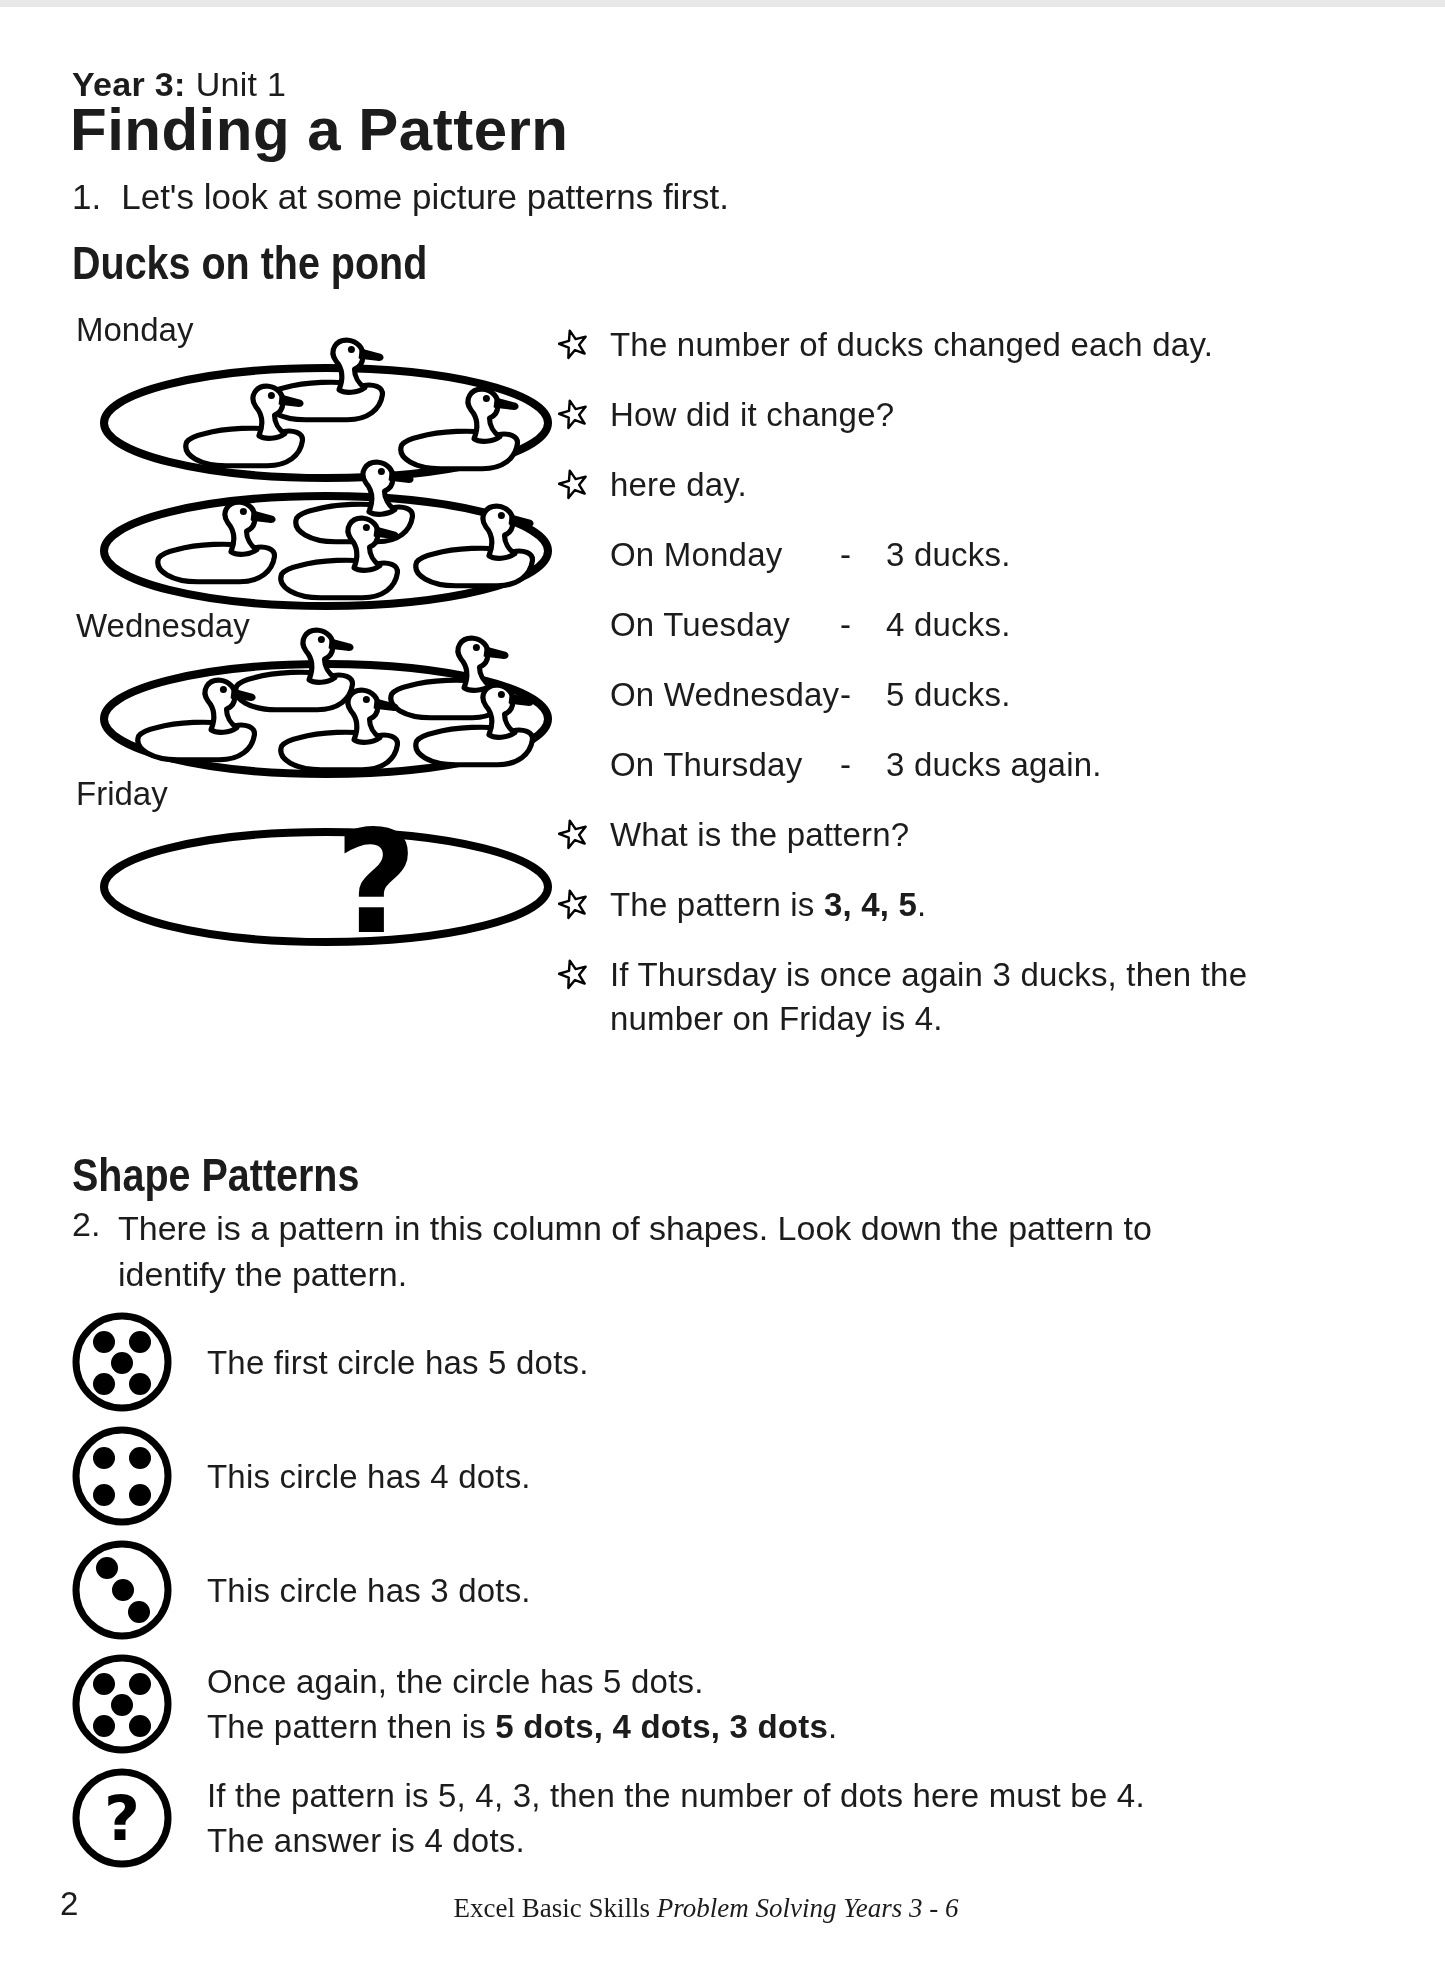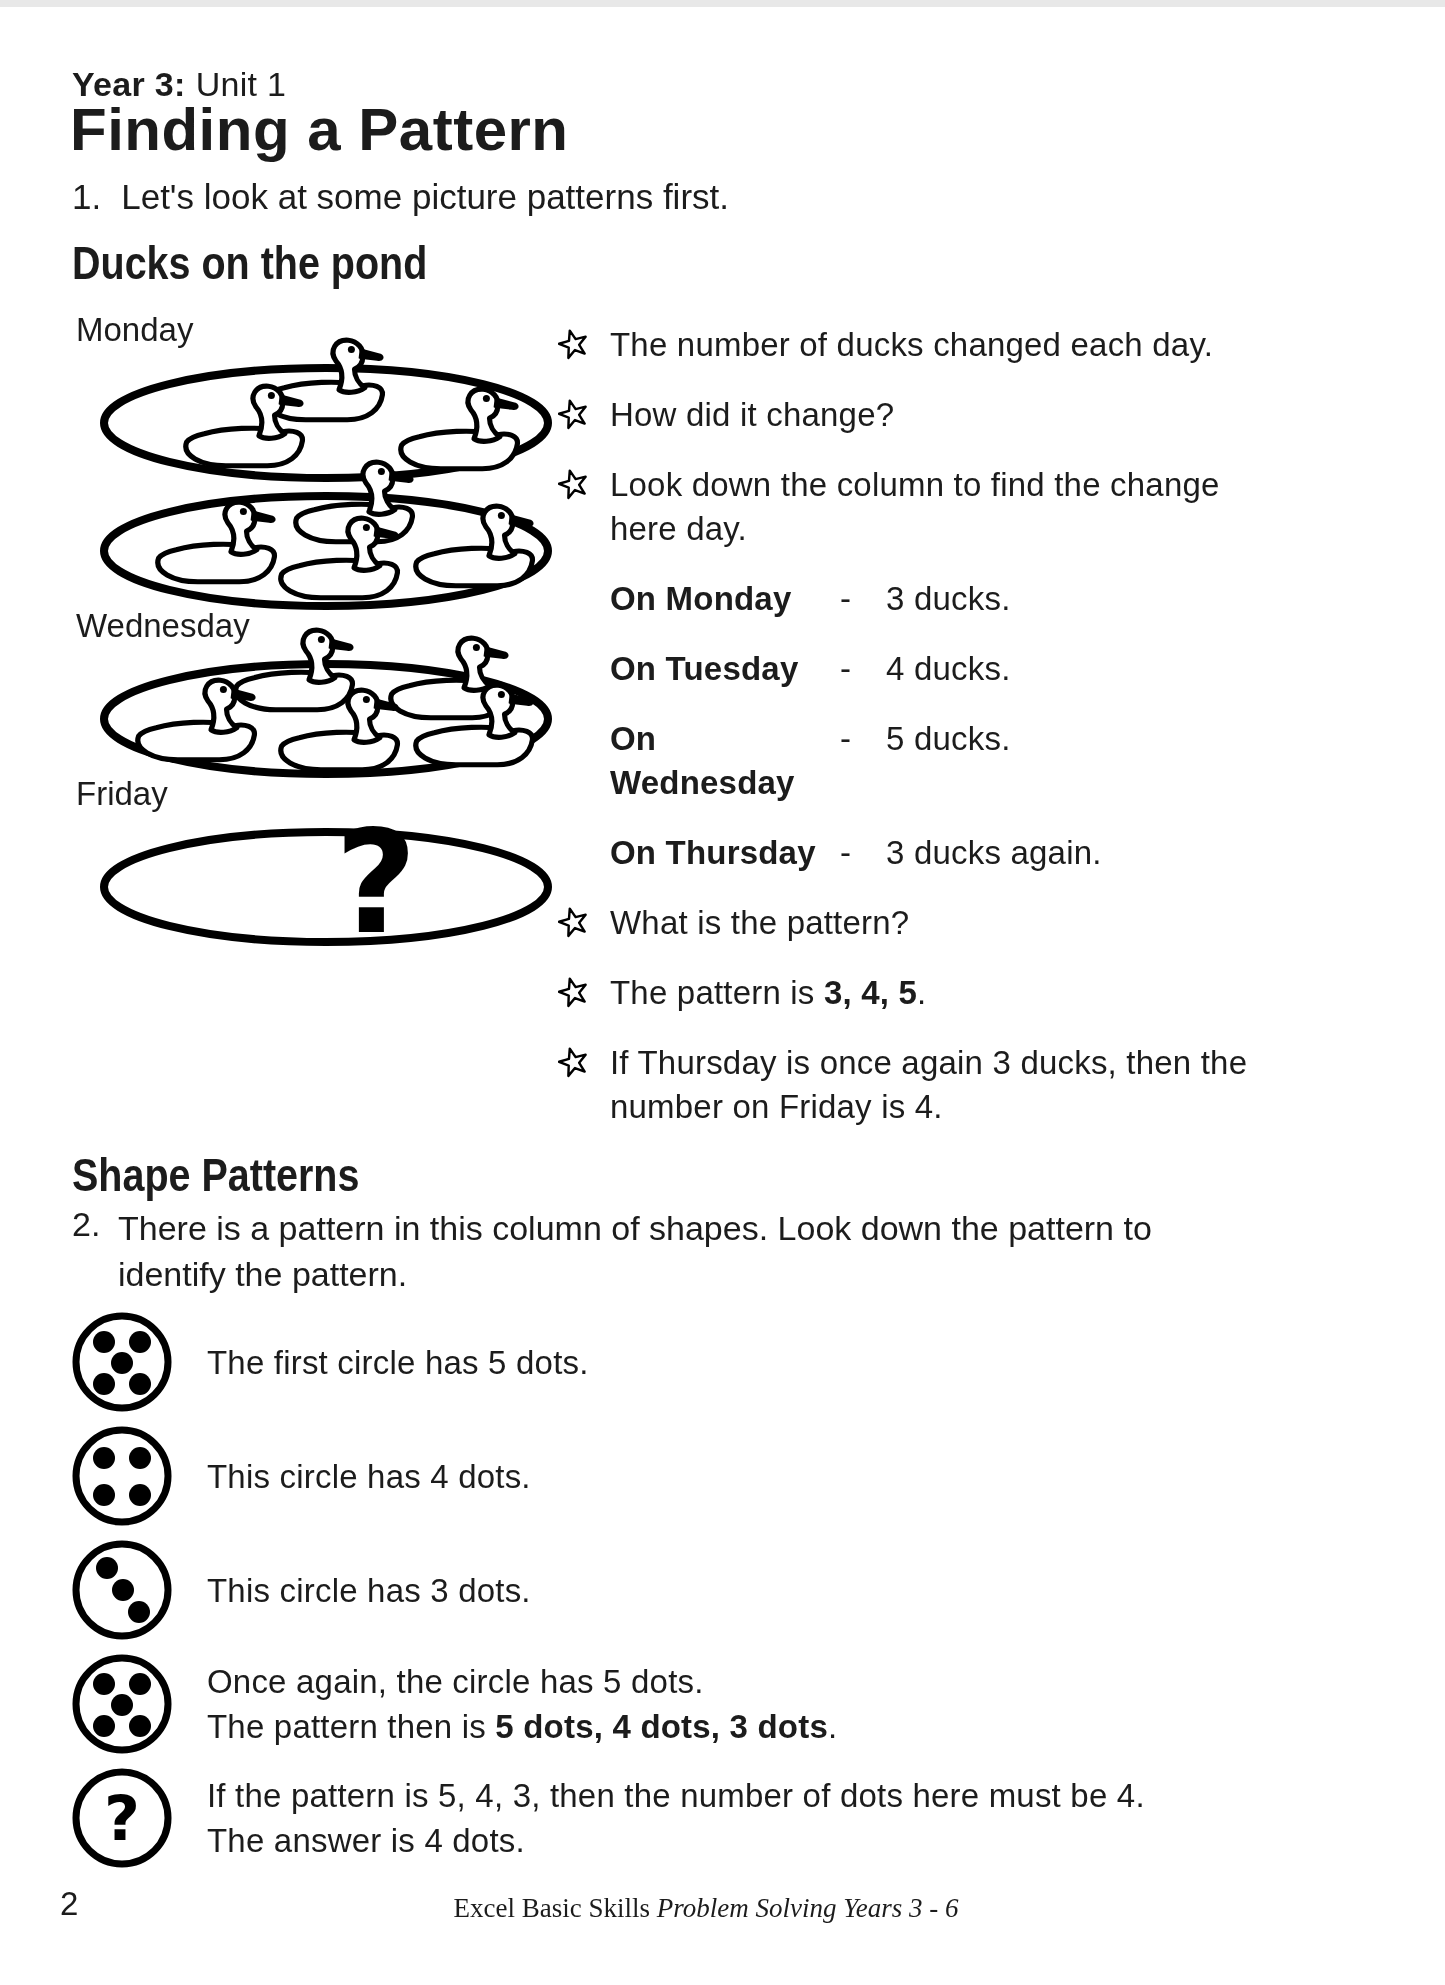--- a/index.html
+++ b/index.html
@@ -38,21 +38,21 @@
   .pond-q{font-family:"DejaVu Sans", sans-serif; font-size:142px; font-weight:900; fill:var(--line);}
 
   
   .ducks-right{left:558px; top:316px; width:880px; font-size:33px; letter-spacing:.2px;}
   .bullet-row{display:flex; margin-bottom:26px;}
   .bullet-star{flex:none; width:52px; padding-top:6px;}
   .bullet-star svg{width:31px; height:31px; display:block;}
   .star-shape{fill:var(--paper); stroke:var(--line); stroke-width:2.2; stroke-linejoin:round;}
   .note-line{line-height:44px;}
   .day-row{display:flex; margin-left:52px; margin-bottom:26px; line-height:44px;}
-  .day-label{width:230px; flex:none;font-weight:bold;}
+  .day-label{width:230px; flex:none;}
   .day-dash{width:46px; flex:none;}
 
   
   .item2{left:72px; top:1198px; font-size:34px; display:flex;}
   .item2 .inum{flex:none; width:46px;}
   .item2-line{line-height:46px;}
   .shape-rows{left:70px; top:1303px; width:1340px;}
   .shape-row{display:flex; align-items:center; margin-bottom:10px; min-height:104px;}
   .shape-circle{flex:none; width:104px; height:104px; display:block;}
   .circ-outline{fill:var(--paper); stroke:var(--line); stroke-width:7;}
@@ -154,21 +154,20 @@
           <div class="note-line"><span>How did it change?</span></div>
         </div>
       </div>
       <div class="bullet-row">
         <div class="bullet-star">
           <svg viewBox="0 0 28 28">
             <use href="#star" xlink:href="#star"></use>
           </svg>
         </div>
         <div class="bullet-lines">
-          <div class="note-line"><span>Look down the column to find the change</span></div>
           <div class="note-line"><span>here day.</span></div>
         </div>
       </div>
       <div class="day-row">
         <span class="day-label">On Monday</span>
         <span class="day-dash">-</span>
         <span class="day-value">3 ducks.</span>
       </div>
       <div class="day-row">
         <span class="day-label">On Tuesday</span>

